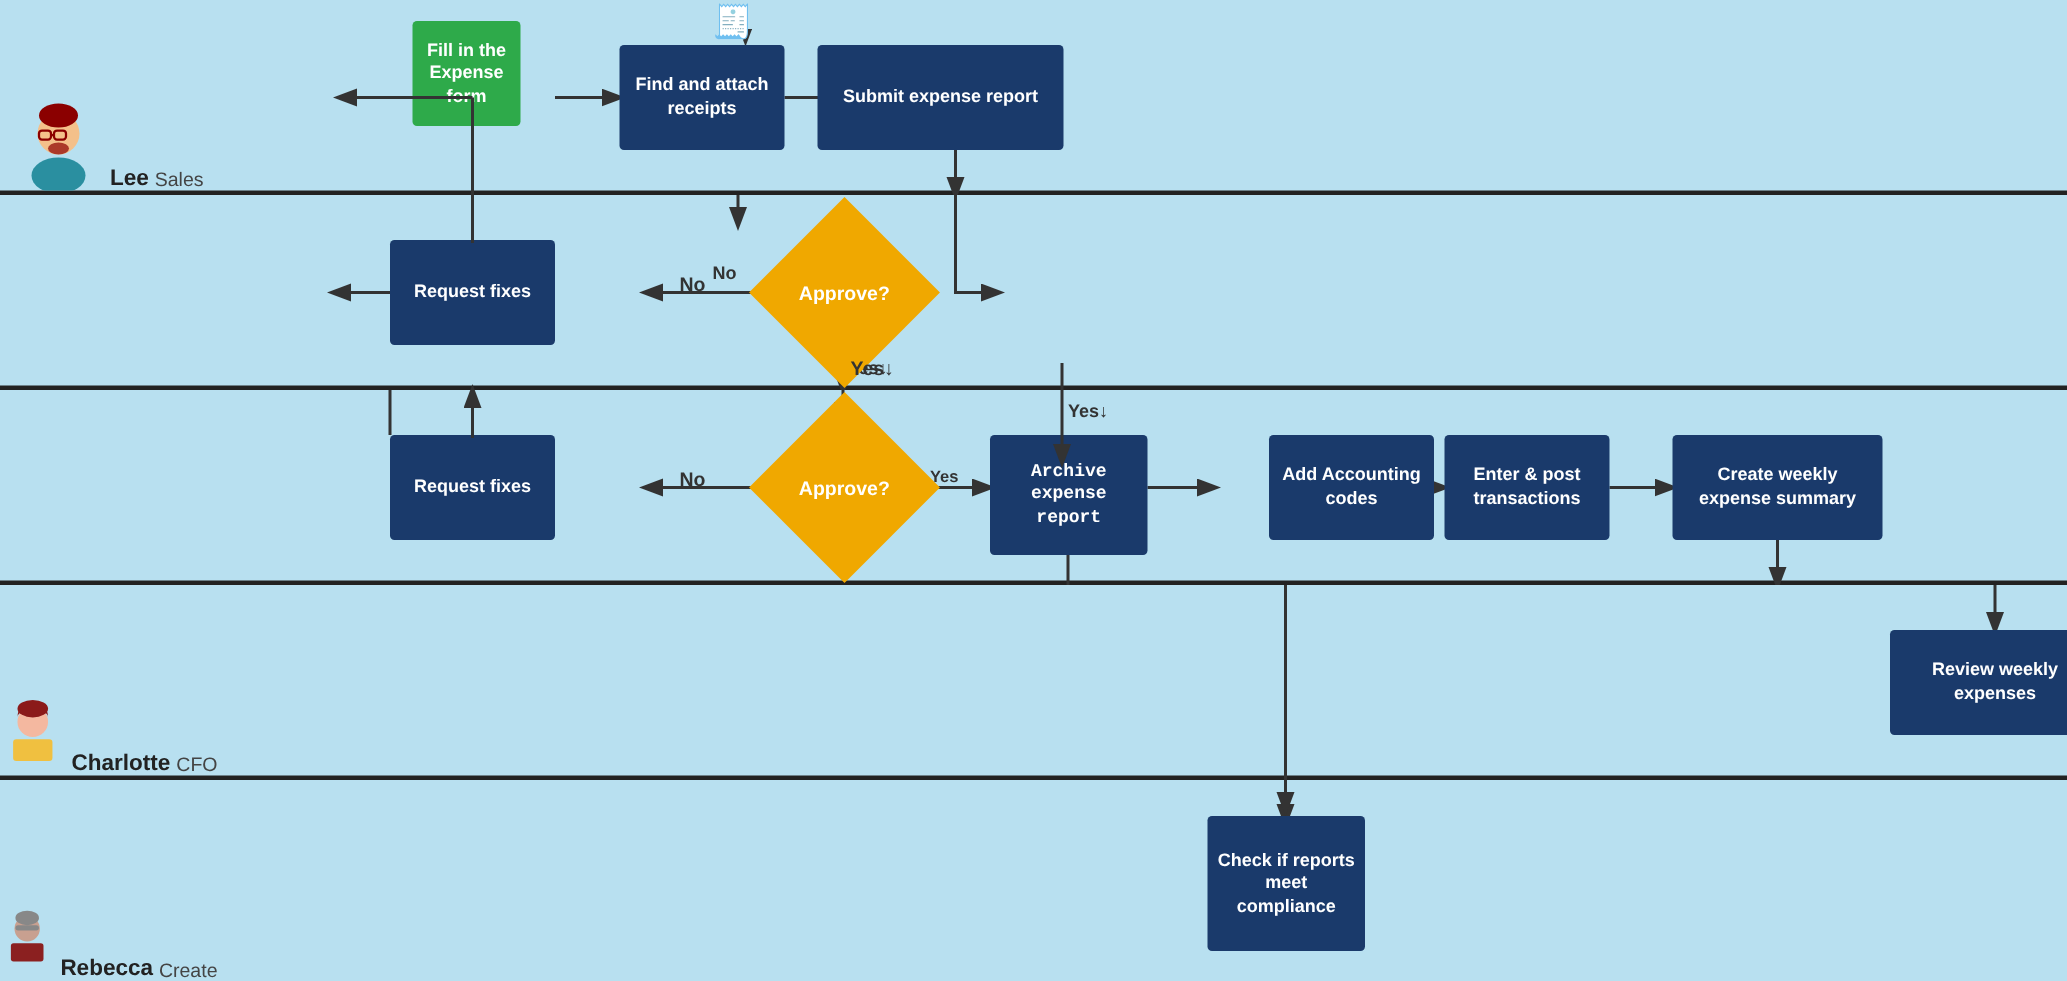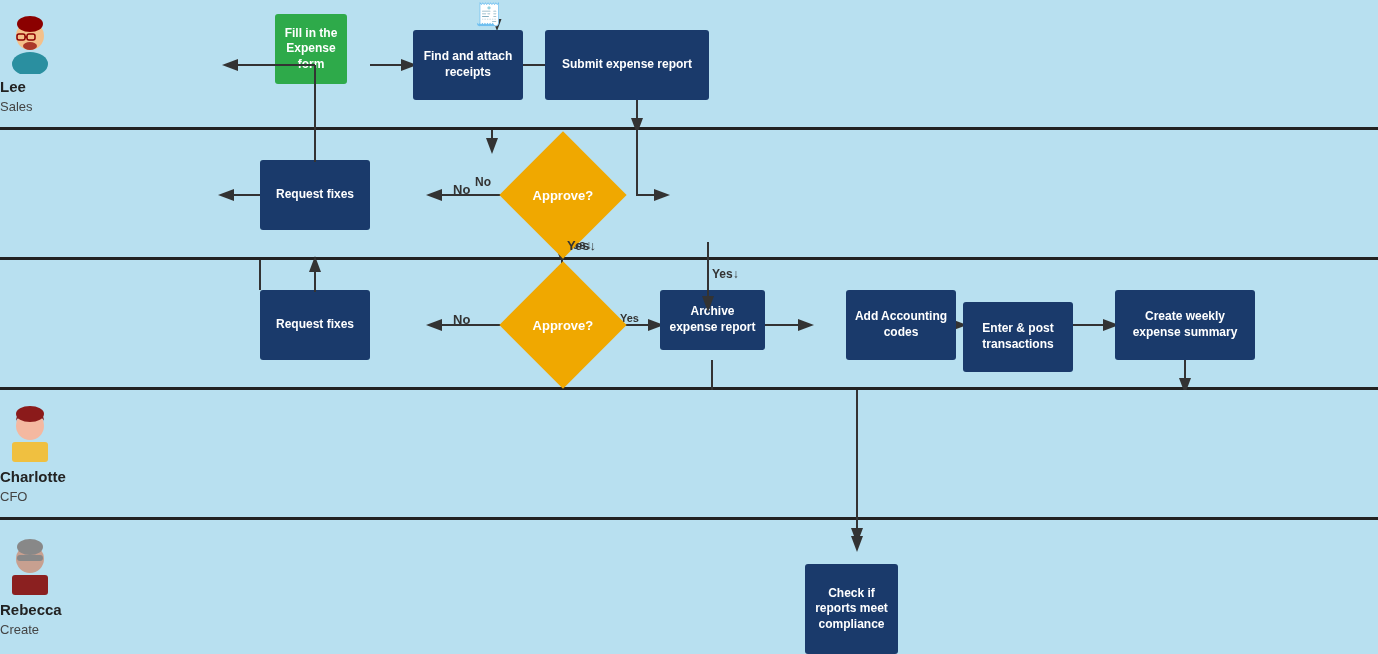--- a/index.html
+++ b/index.html
@@ -15,22 +15,22 @@
 
     .lane-lee { height: 130px; }
     .lane-nick { height: 130px; }
     .lane-abhay { height: 130px; }
     .lane-charlotte { height: 130px; }
     .lane-rebecca { height: 134px; border-bottom: none; }
 
     .actor {
       width: 145px;
       display: flex;
-      flex-direction: column;
-      align-items: flex-start;
+      flex-direction: row;
+      align-items: flex-end;
       justify-content: center;
       flex-shrink: 0;
       height: 100%;
       gap: 4px;
     }
 
     .actor-avatar {
       width: 60px;
       height: 60px;
     }
@@ -233,29 +233,29 @@
     <div style="position:absolute; left:620px; top:52px; font-size:11px; font-weight:bold; color:#333;">Yes</div>
 
     <div class="box" style="left:260px; top:30px; width:110px; height:70px;">
       <span>Request fixes</span>
     </div>
 
     <div class="diamond" style="left:518px; top:20px;">
       <span class="diamond-text">Approve?</span>
     </div>
 
-    <div class="box" style="left:660px; top:30px; width:105px; height:60px;">
+    <div class="box" style="left:660px; top:30px; width:105px; height:80px;font-family:Liberation Mono, monospace;">
       <span>Archive expense report</span>
     </div>
 
     <div class="box" style="left:810px; top:30px; width:110px; height:70px;margin-left:36px;">
       <span>Add Accounting codes</span>
     </div>
 
-    <div class="box" style="left:963px; top:42px; width:110px; height:70px;">
+    <div class="box" style="left:963px; top:30px; width:110px; height:70px;">
       <span>Enter &amp; post transactions</span>
     </div>
 
     <div class="box" style="left:1115px; top:30px; width:140px; height:70px;">
       <span>Create weekly expense summary</span>
     </div>
   </div>
 </div>
 
 <div class="swimlane lane-charlotte">
@@ -265,20 +265,32 @@
       <rect x="12" y="38" width="36" height="20" rx="3" fill="#f0c040"></rect>
 
       <circle cx="30" cy="22" r="14" fill="#f4b8a0"></circle>
 
       <path d="M16,18 Q16,5 30,5 Q44,5 44,18 Q44,12 30,12 Q16,12 16,18 Z" fill="#8b1a1a"></path>
       <ellipse cx="30" cy="10" rx="14" ry="8" fill="#8b1a1a"></ellipse>
     </svg>
     <span class="actor-name">Charlotte</span>
     <span class="actor-role">CFO</span>
   </div>
+  <div class="lane-content">
+    <svg class="arrows-svg">
+
+      <line x1="1185" y1="0" x2="1185" y2="30" stroke="#333" stroke-width="2" marker-end="url(#arrow3)"></line>
+
+      <line x1="712" y1="0" x2="712" y2="130" stroke="#333" stroke-width="2"></line>
+    </svg>
+
+    <div class="box" style="left:1115px; top:30px; width:140px; height:70px;">
+      <span>Review weekly expenses</span>
+    </div>
+  </div>
 </div>
 
 <div class="swimlane lane-rebecca">
   <div class="actor">
     <svg class="actor-avatar" viewBox="0 0 60 60">
 
       <rect x="12" y="38" width="36" height="20" rx="3" fill="#8b2020"></rect>
 
       <circle cx="30" cy="22" r="14" fill="#c8a090"></circle>
 
@@ -286,21 +298,21 @@
       <rect x="17" y="18" width="26" height="6" rx="3" fill="#888"></rect>
     </svg>
     <span class="actor-name">Rebecca</span>
     <span class="actor-role">Create</span>
   </div>
   <div class="lane-content">
     <svg class="arrows-svg">
       <line x1="712" y1="0" x2="712" y2="28" stroke="#333" stroke-width="2" marker-end="url(#arrow3)"></line>
     </svg>
 
-    <div class="box" style="left:660px; top:44px; width:93px; height:90px;">
+    <div class="box" style="left:660px; top:24px; width:105px; height:90px;">
       <span>Check if reports meet compliance</span>
     </div>
   </div>
 </div>
 
 <svg style="position:fixed; top:0; left:0; width:1378px; height:654px; pointer-events:none;">
   <defs>
     <marker id="garrow" markerWidth="8" markerHeight="8" refX="6" refY="3" orient="auto">
       <path d="M0,0 L0,6 L8,3 z" fill="#333"></path>
     </marker>

